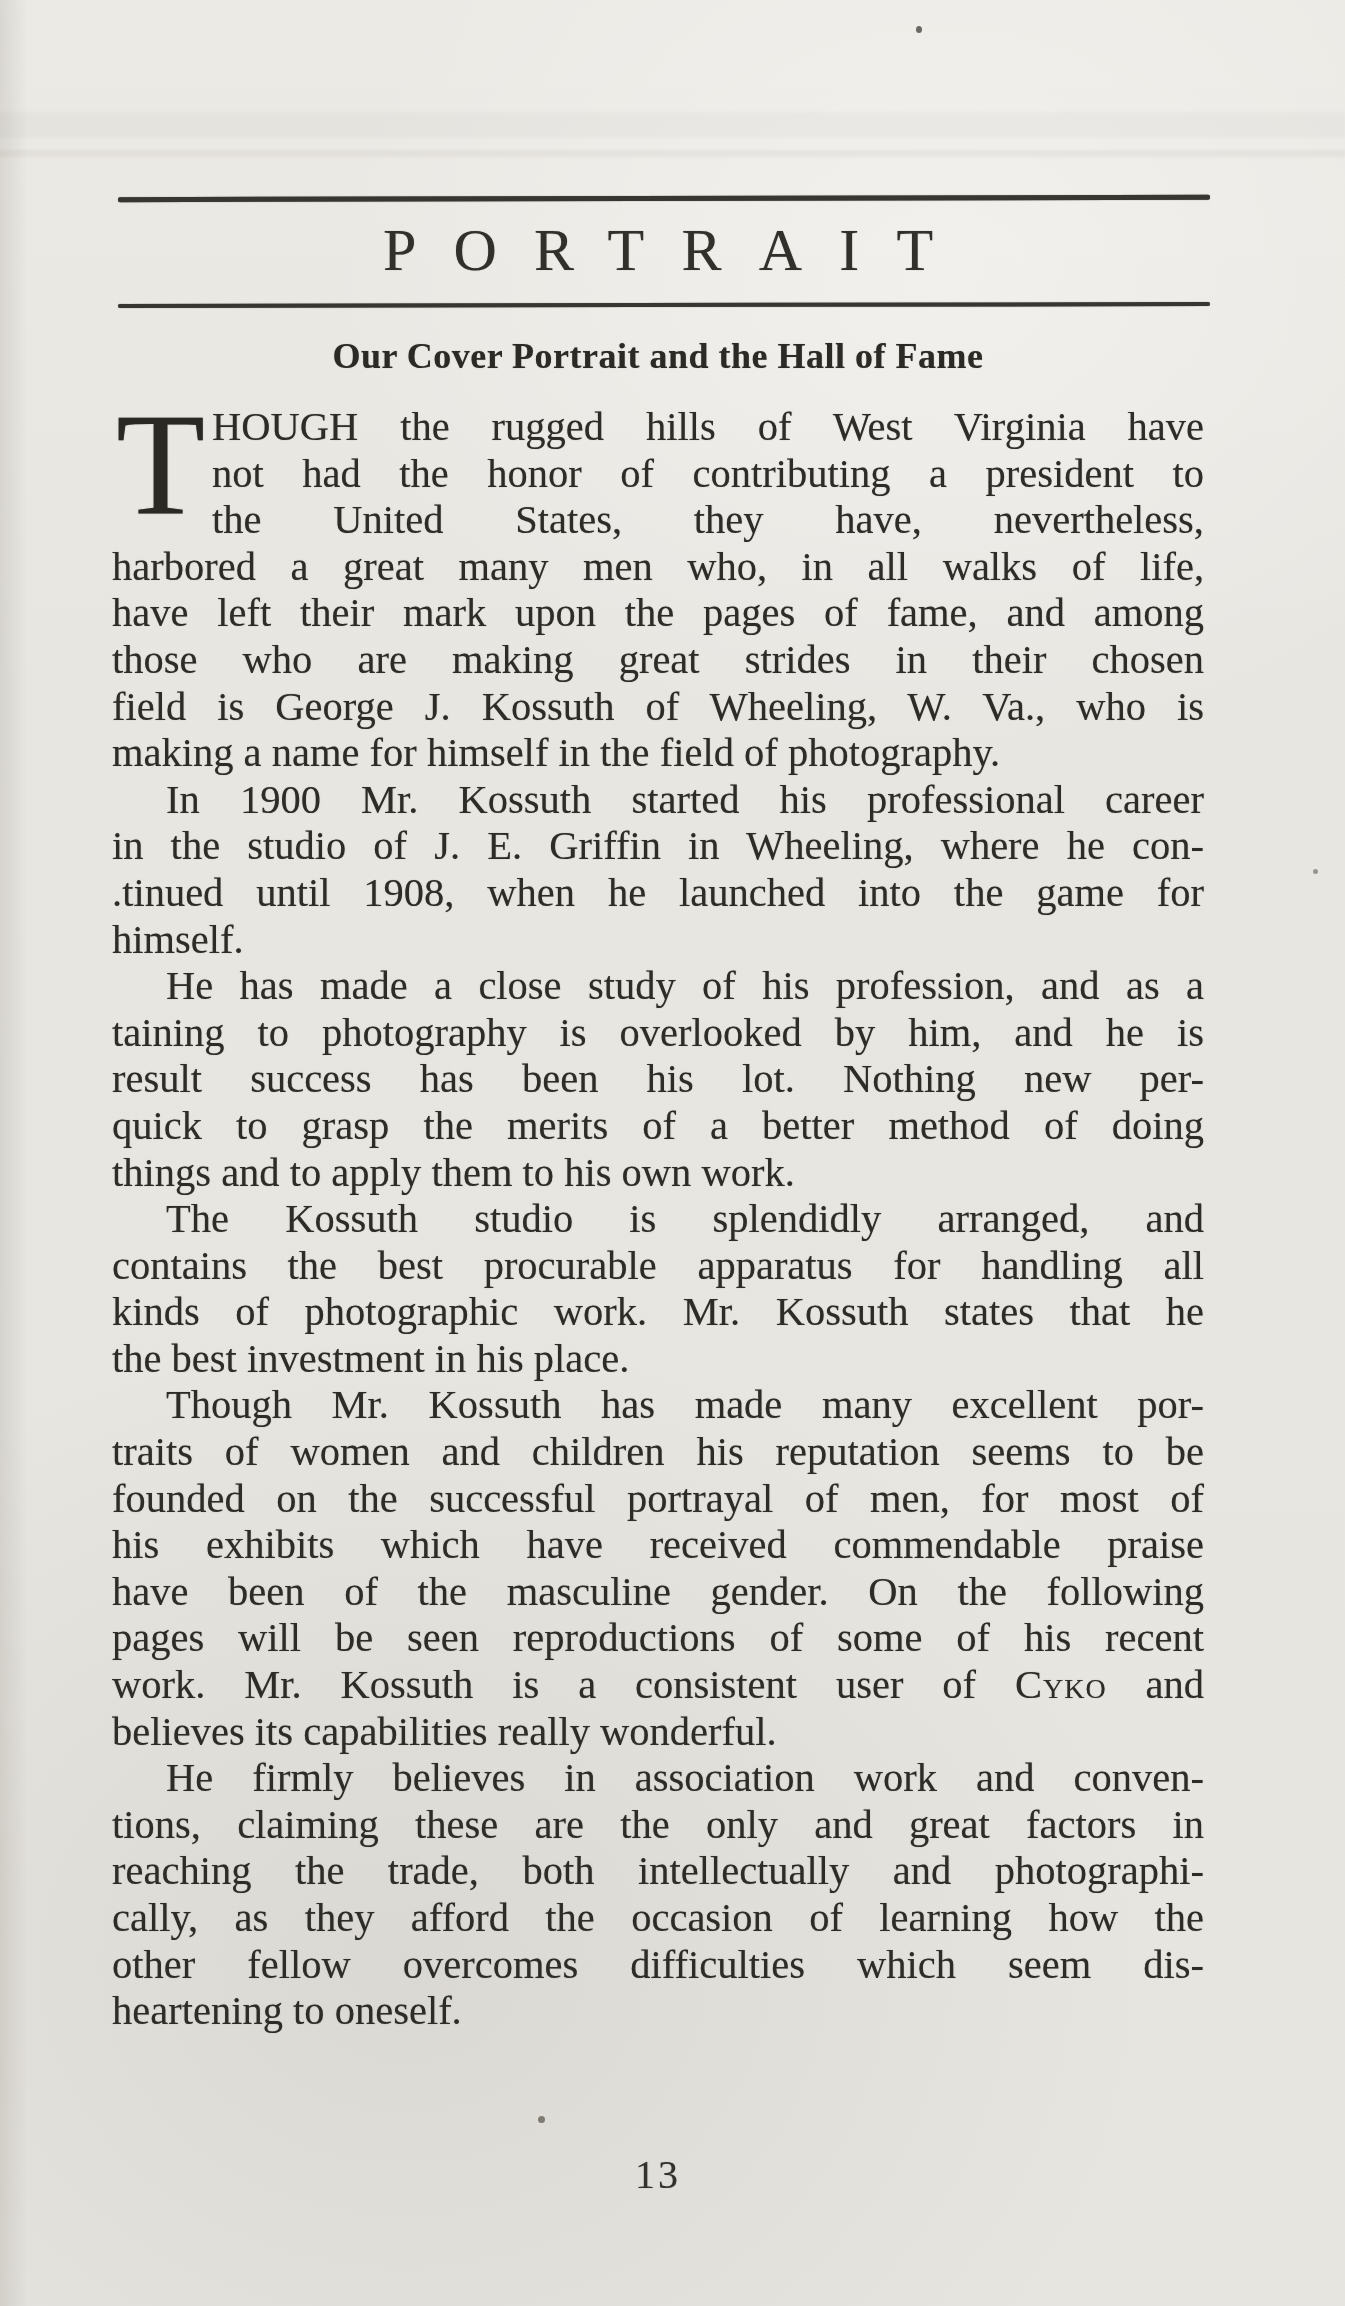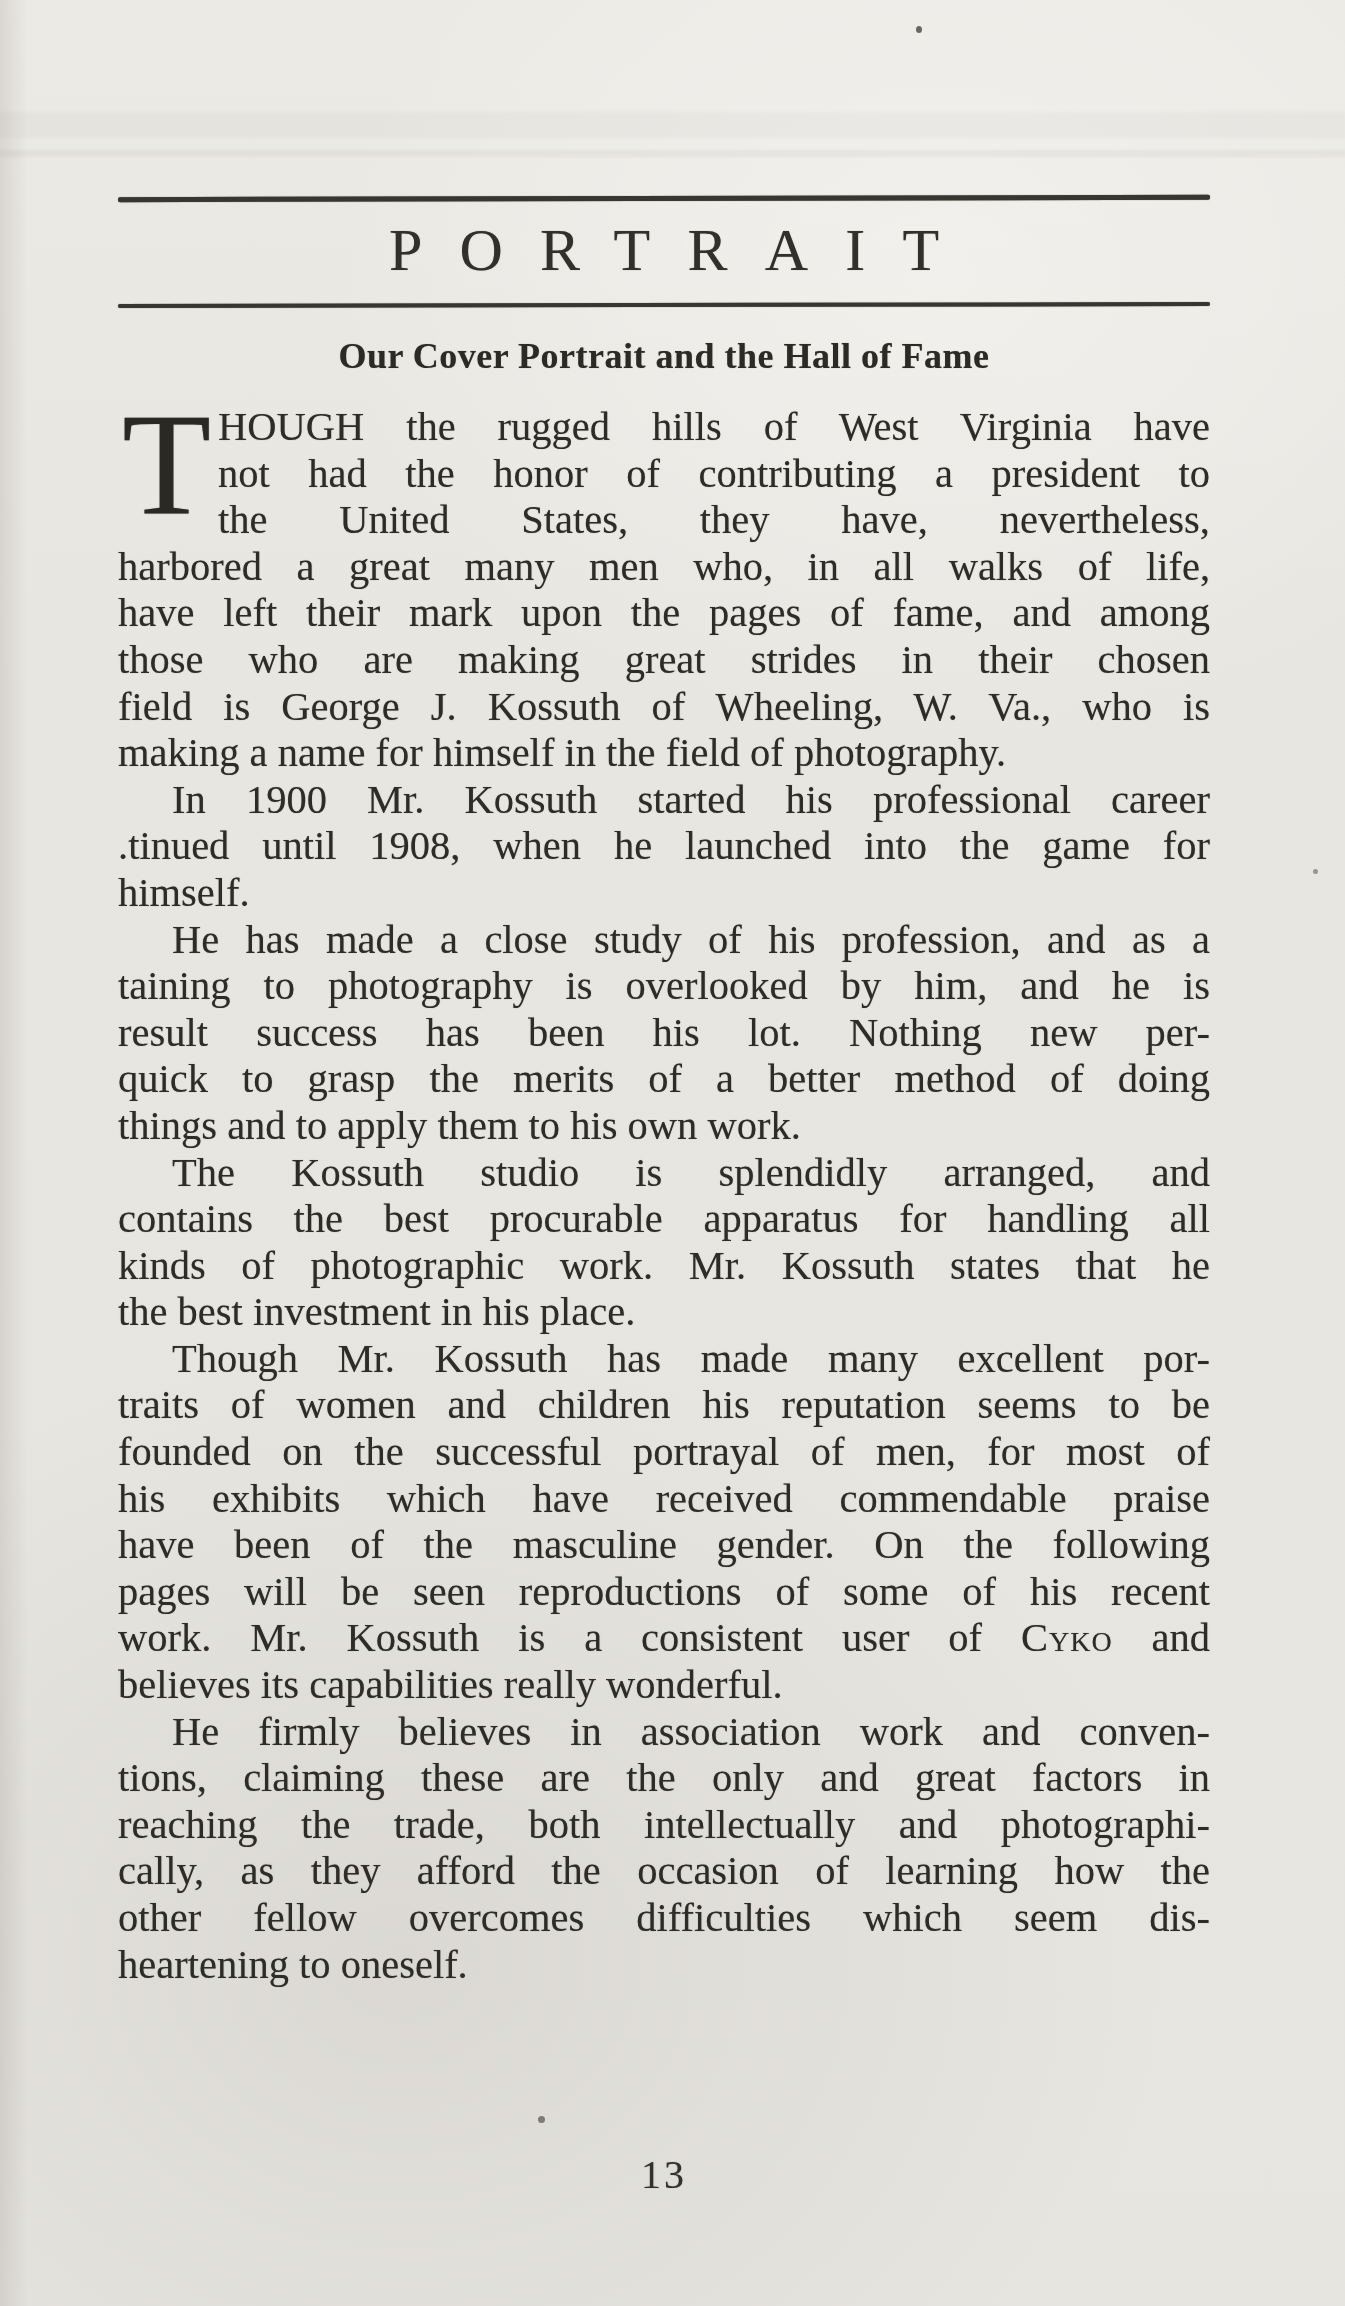--- a/index.html
+++ b/index.html
@@ -25,21 +25,21 @@
     background: rgba(95,90,78,0.06);
     filter: blur(1px);
   }
   .ghost-band.b1 { top: 150px; }
   .ghost-band.b2 { top: 112px; height: 26px; background: rgba(95,90,78,0.035); }
   .speck { position: absolute; background: #4a463e; border-radius: 50%; opacity: 0.8; }
   .speck.s1 { left: 916px; top: 26px;  width: 6px; height: 7px; }
   .speck.s2 { left: 1313px; top: 869px; width: 5px; height: 5px; opacity: 0.5; }
   .speck.s3 { left: 538px; top: 2116px; width: 7px; height: 7px; opacity: 0.65; }
 
-  .column { position: absolute; left: 118px; width: 1092px; }
+  .column { position: absolute; left: 112px; width: 1092px; }
 
   .rule { position: absolute; left: 118px; width: 1092px; background: #383630; border-radius: 2px; box-shadow: 0 0 1px rgba(56,54,48,0.8); }
   .rule.top    { top: 196px; height: 5px; transform: rotate(-0.12deg); }
   .rule.bottom { top: 303px; height: 4px; transform: rotate(-0.1deg); }
 
   .masthead {
     top: 220px;
     text-align: center;
     font-size: 60px; line-height: 60px;
     letter-spacing: 0.62em; text-indent: 0.62em;
@@ -114,20 +114,21 @@
         <div class="line dc-indent">not had the honor of contributing a president to</div>
         <div class="line dc-indent">the United States, they have, nevertheless,</div>
         <div class="line">harbored a great many men who, in all walks of life,</div>
         <div class="line">have left their mark upon the pages of fame, and among</div>
         <div class="line">those who are making great strides in their chosen</div>
         <div class="line">field is George J. Kossuth of Wheeling, W. Va., who is</div>
         <div class="line last">making a name for himself in the field of photography.</div>
       </div>
       <div class="para">
         <div class="line indent">In 1900 Mr. Kossuth started his professional career</div>
+        <div class="line">in the studio of J. E. Griffin in Wheeling, where he con-</div>
         <div class="line">.tinued until 1908, when he launched into the game for</div>
         <div class="line last">himself.</div>
       </div>
       <div class="para">
         <div class="line indent">He has made a close study of his profession, and as a</div>
         <div class="line">taining to photography is overlooked by him, and he is</div>
         <div class="line">result success has been his lot. Nothing new per-</div>
         <div class="line">quick to grasp the merits of a better method of doing</div>
         <div class="line last">things and to apply them to his own work.</div>
       </div>

